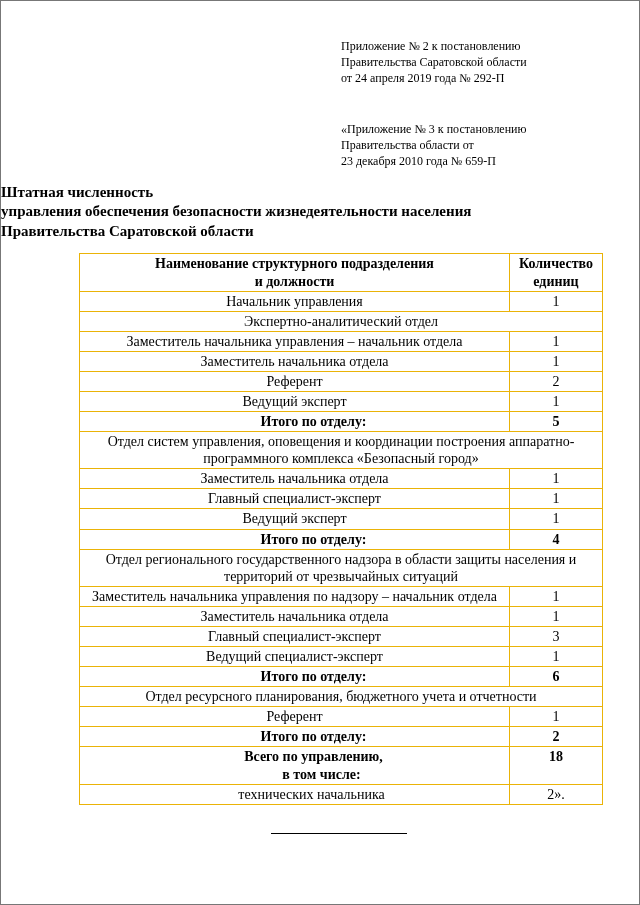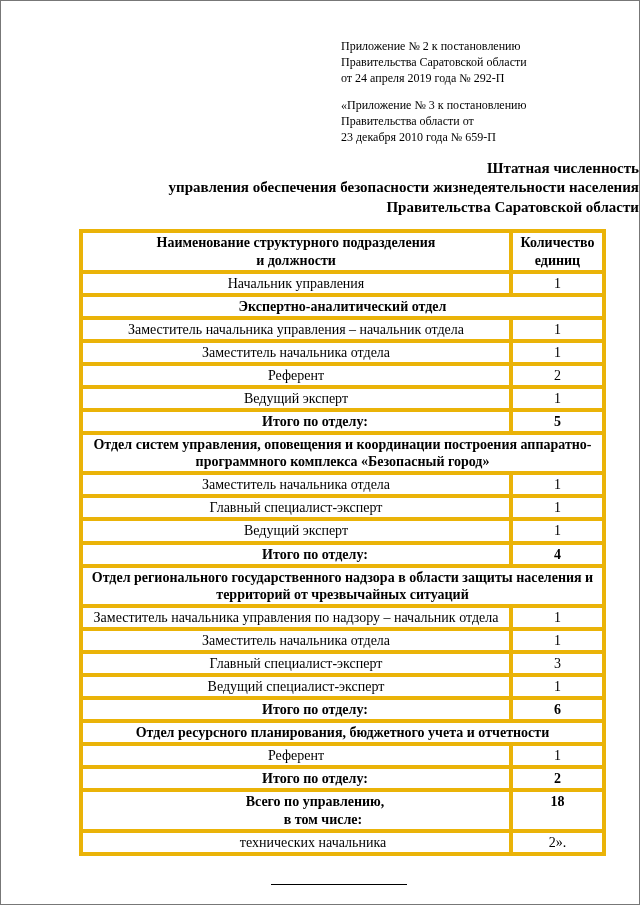--- a/index.html
+++ b/index.html
@@ -19,54 +19,54 @@
     color: #000;
     overflow: hidden;
   }
   .appendix {
     margin-left: 340px;
     font-size: 12px;
     line-height: 1.32;
     text-align: left;
   }
   .appendix-1 { padding-top: 38px; }
-  .appendix-2 { margin-top: 12px; }
+  .appendix-2 { margin-top: 36px; }
   .doc-title {
     margin-top: 13px;
-    text-align: right;
+    text-align: left;
     font-weight: bold;
     font-size: 15px;
     line-height: 1.3;
   }
   table.staff {
     border-collapse: collapse;
     table-layout: fixed;
     width: 523px;
     margin-left: 78px;
     margin-top: 12px;
     font-size: 14px;
   }
   table.staff th,
   table.staff td {
-    border: 4px solid #eab308;
+    border: 1px solid #eab308;
     padding: 1px 4px;
     line-height: 1.22;
     vertical-align: top;
     overflow: hidden;
   }
   table.staff th {
     font-weight: bold;
     text-align: center;
     vertical-align: middle;
   }
   td.cell-label { text-align: center; }
   td.cell-value { text-align: center; }
   td.cell-section {
     text-align: center;
-    font-weight: bold;
+    font-weight: normal;
   }
   tr.row-total td.cell-label,
   tr.row-grand td.cell-label {
     font-weight: bold;
     padding-left: 42px;
   }
   tr.row-total td.cell-value,
   tr.row-grand td.cell-value {
     font-weight: bold;
   }

